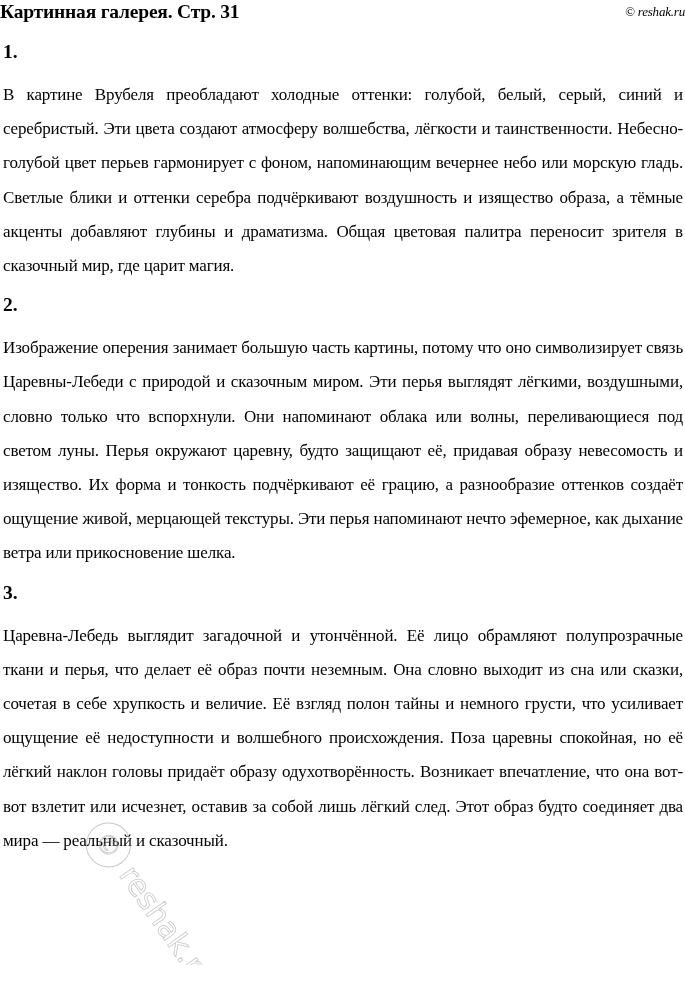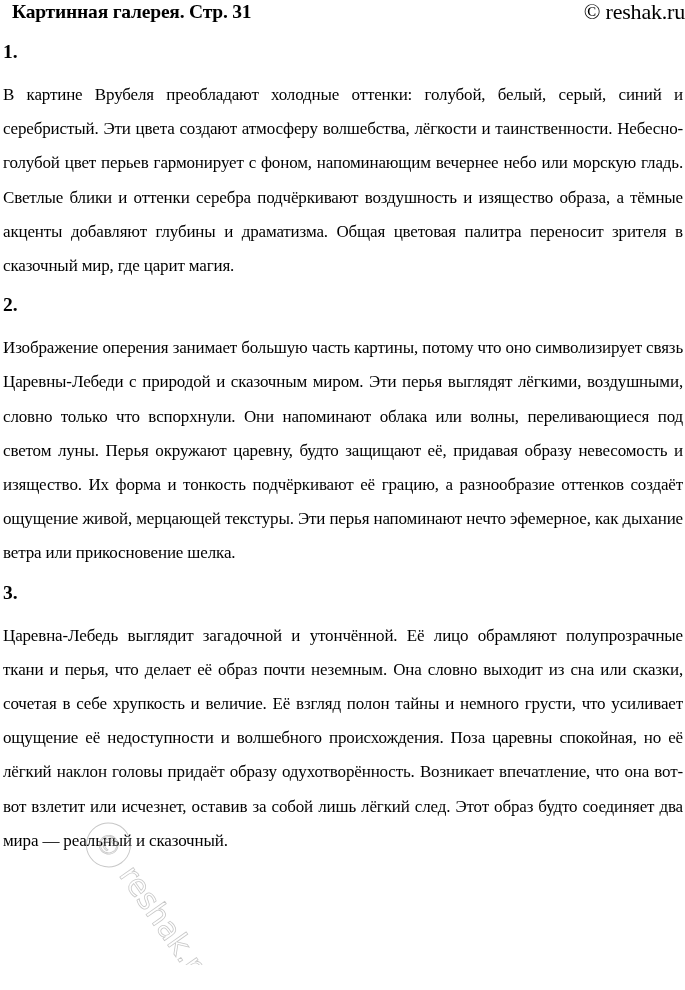--- a/index.html
+++ b/index.html
@@ -23,26 +23,26 @@
       height: 26px;
       display: flex;
       justify-content: space-between;
       align-items: flex-start;
     }
     .header-title {
       font-weight: bold;
       font-size: 19.5px;
       line-height: 24px;
       letter-spacing: -0.2px;
-      margin-left: 12px;
     }
     .header-copy {
-      font-size: 22px;
+      font-size: 13px;
       line-height: 24px;
       letter-spacing: -0.2px;
+      font-style: italic;
     }
     .content {
       position: absolute;
       left: 3px;
       top: 40px;
       width: 680px;
     }
     .task-number {
       font-weight: bold;
       font-size: 19.5px;

